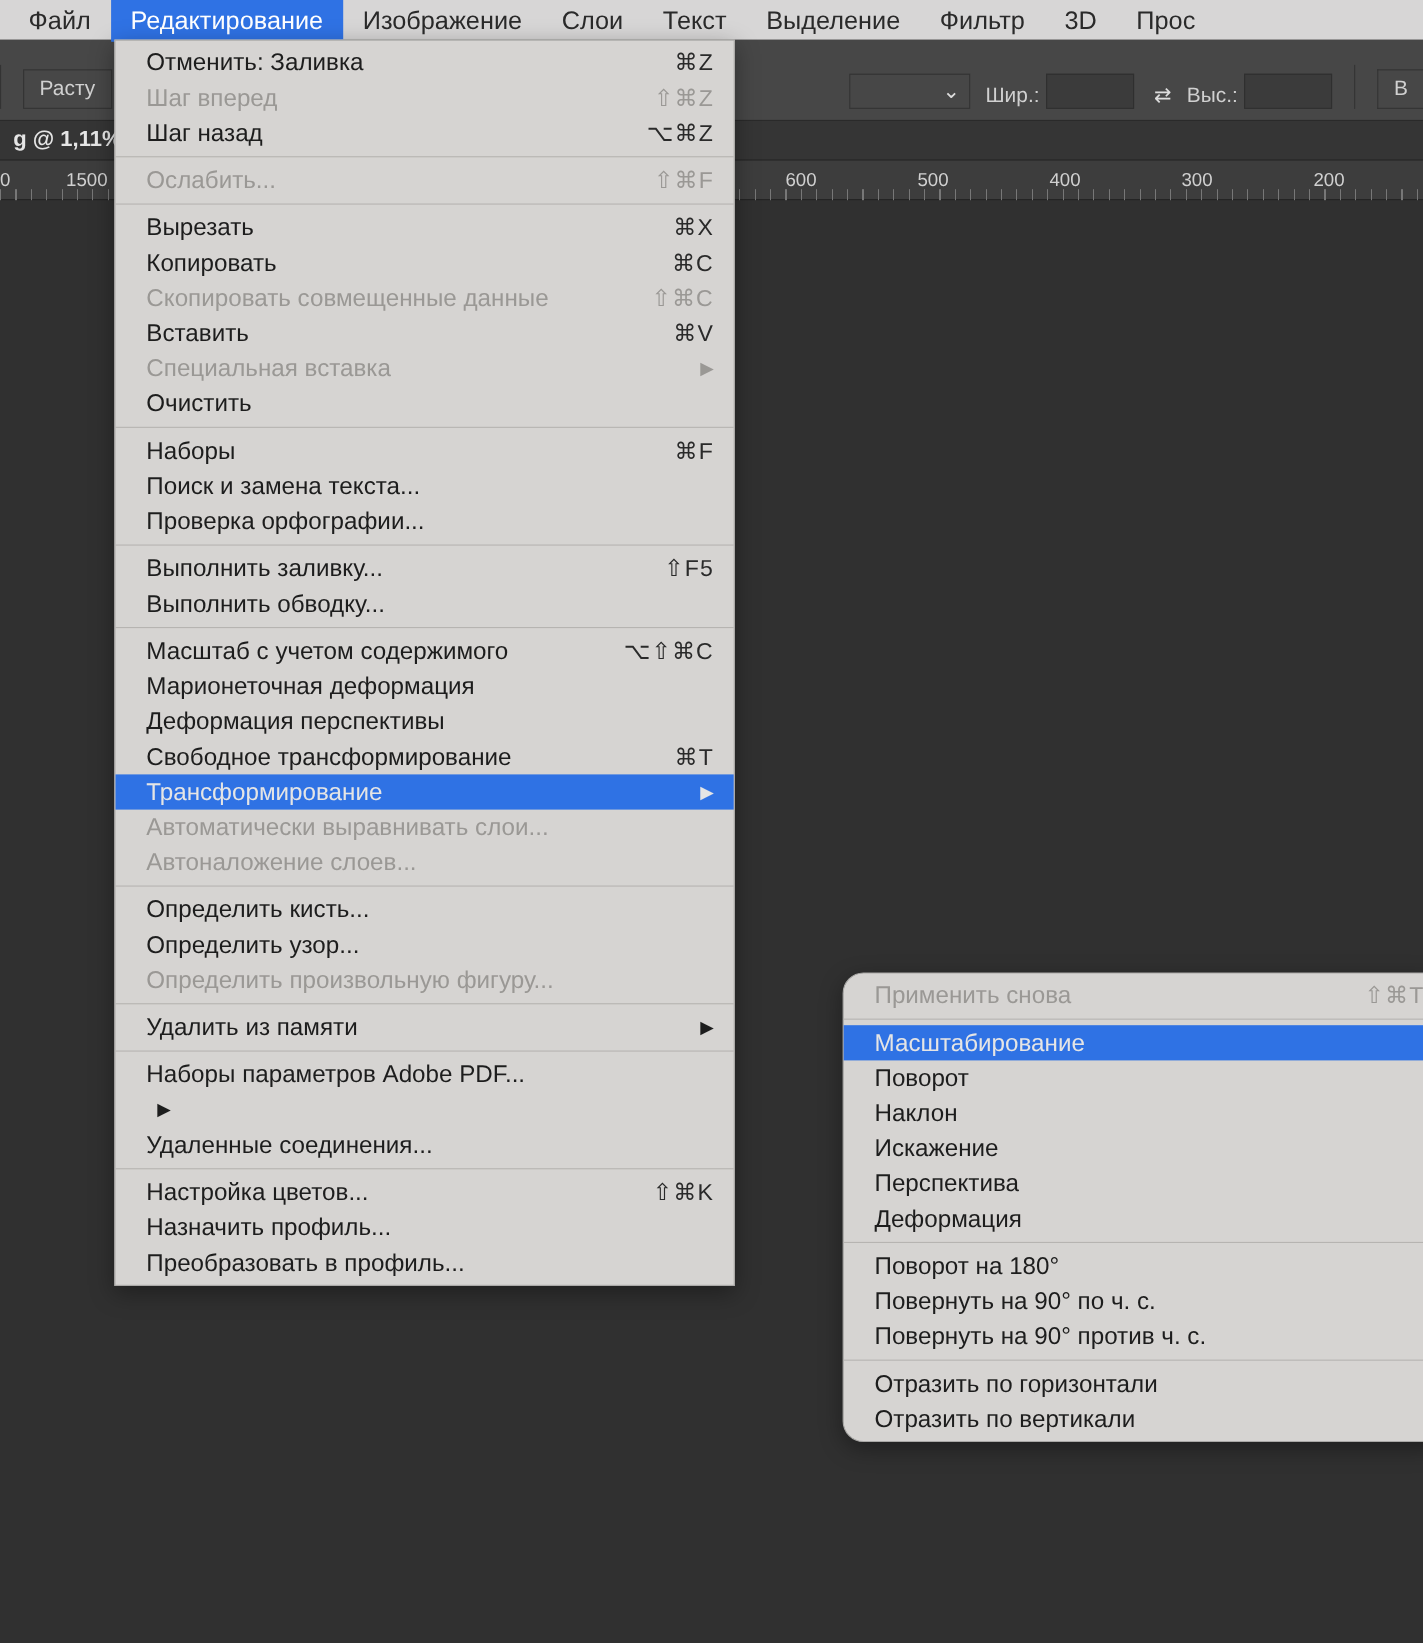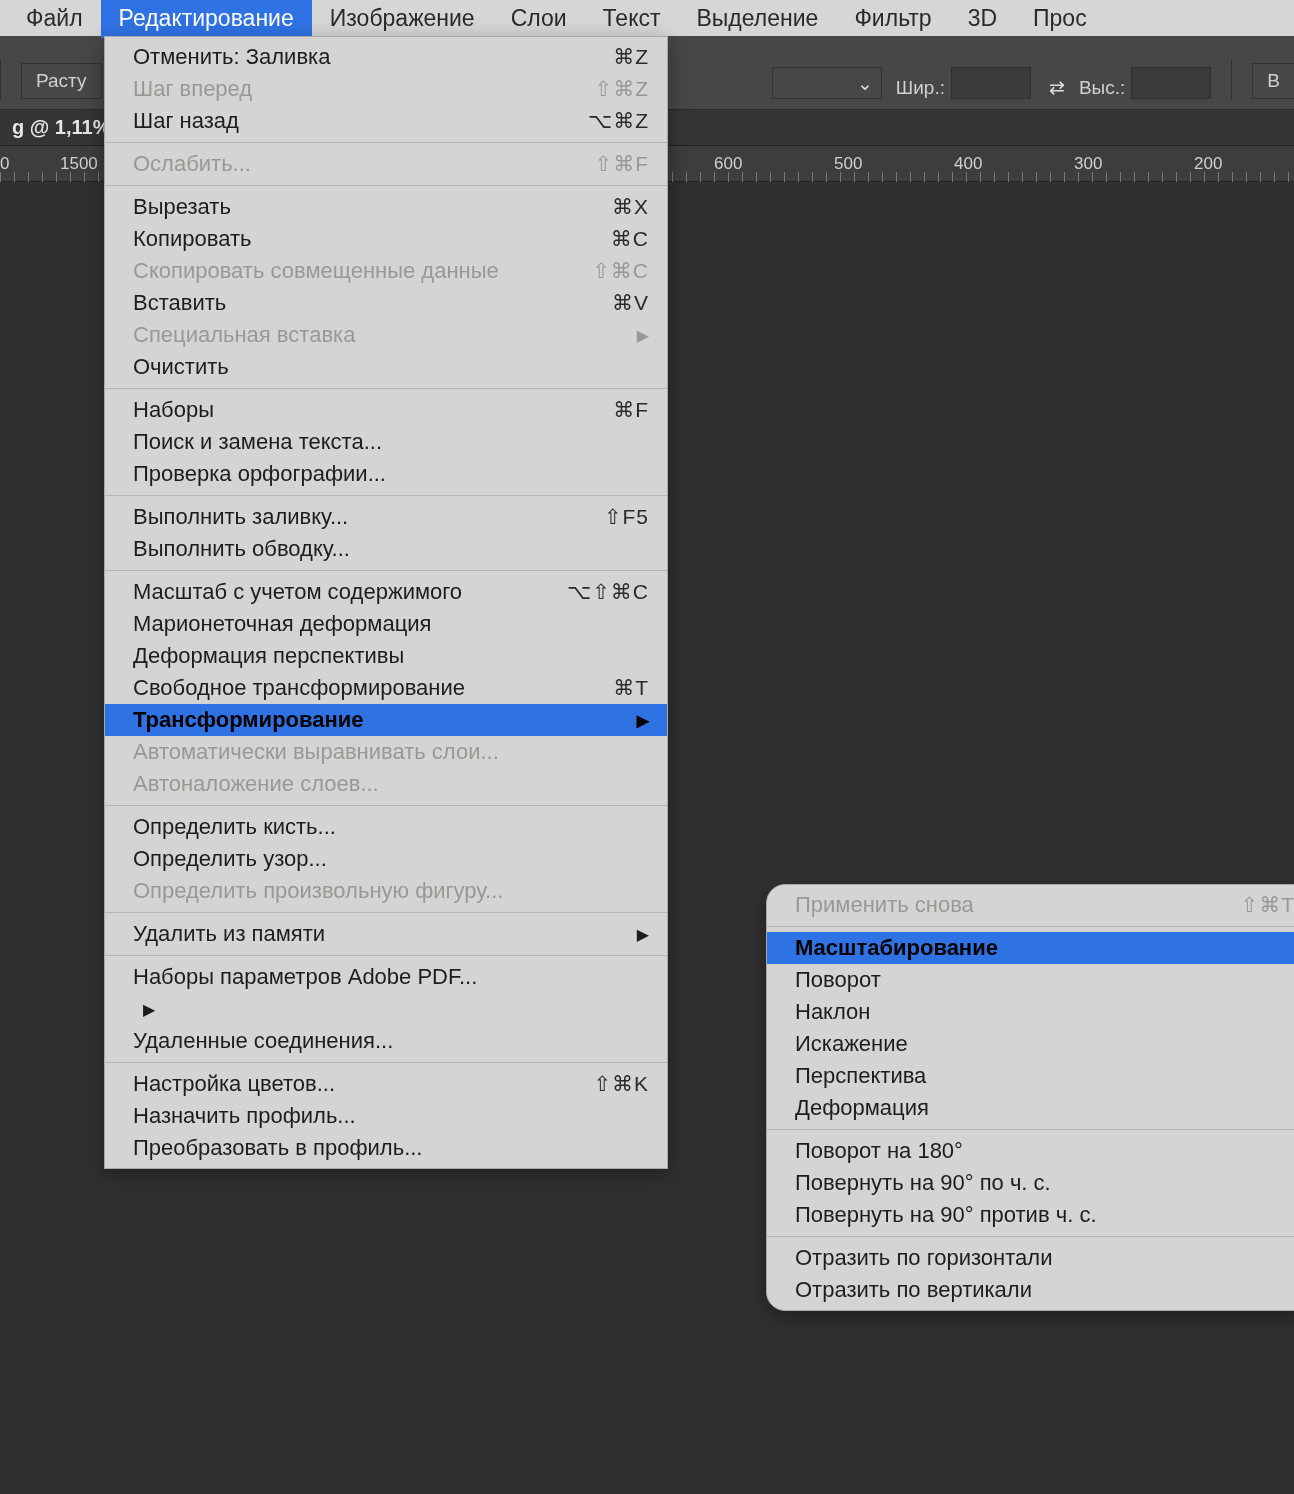--- a/index.html
+++ b/index.html
@@ -139,21 +139,21 @@
   .dropdown .row {
     display: flex;
     align-items: center;
     height: 32px;
     padding: 0 18px 0 28px;
     font-size: 22px;
     color: #1d1d1d;
     white-space: nowrap;
   }
   .dropdown .row.disabled { color: #9a9895; }
-  .dropdown .row.selected { background: #2f72e4; color: #000000; font-weight: bold; }
+  .dropdown .row.selected { background: #2f72e4; color: #e5e5e5; }
   .dropdown .row .label { flex: 1; }
   .dropdown .row .shortcut {
     margin-left: 30px;
     color: #2a2a2a;
     font-size: 21px;
     letter-spacing: 1px;
   }
   .dropdown .row.disabled .shortcut { color: #9a9895; }
   .dropdown .row .submenu-arrow {
     margin-left: 10px;

